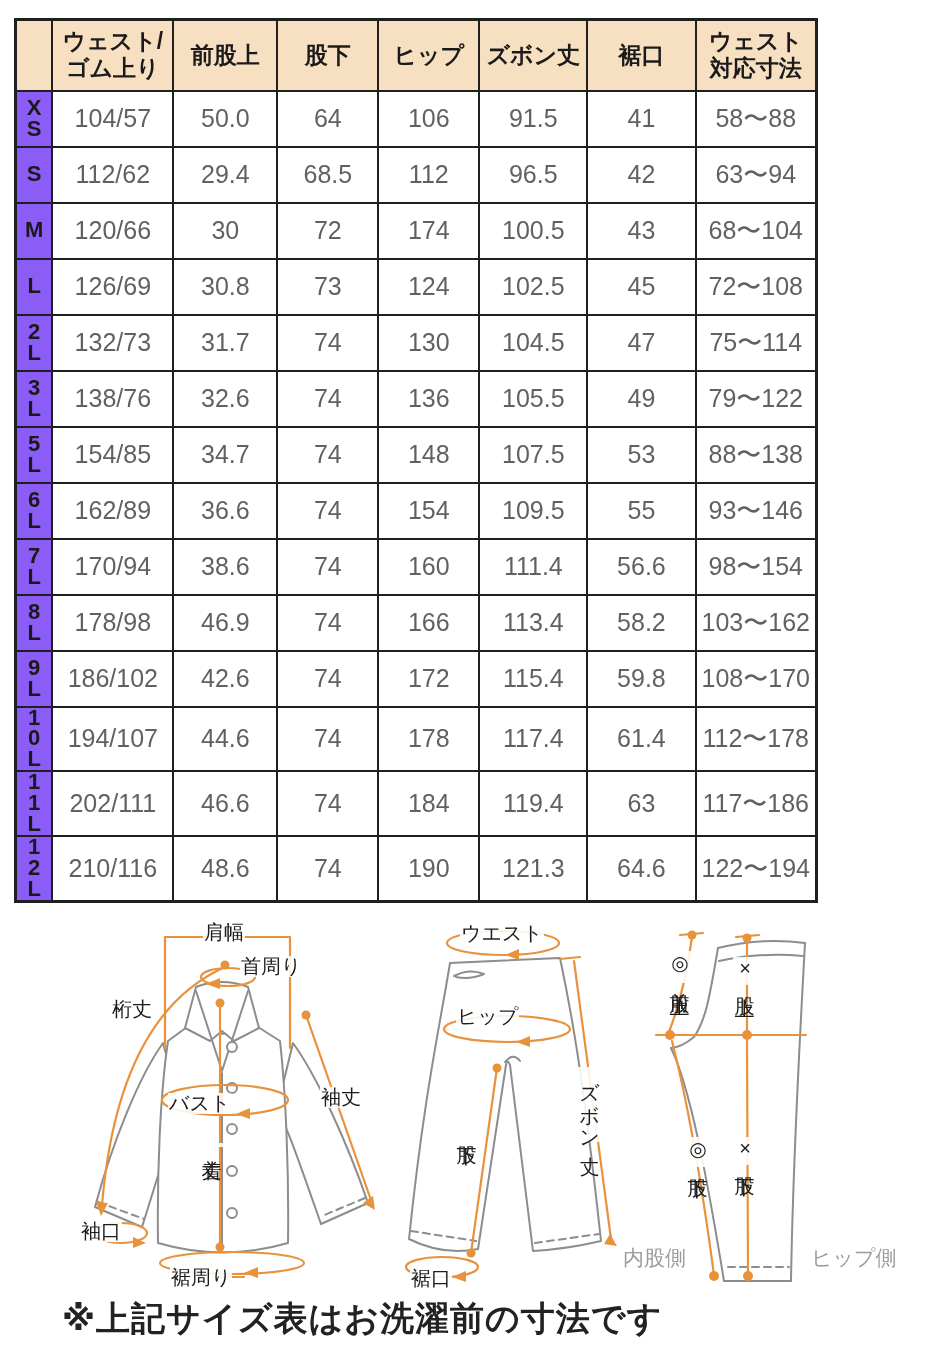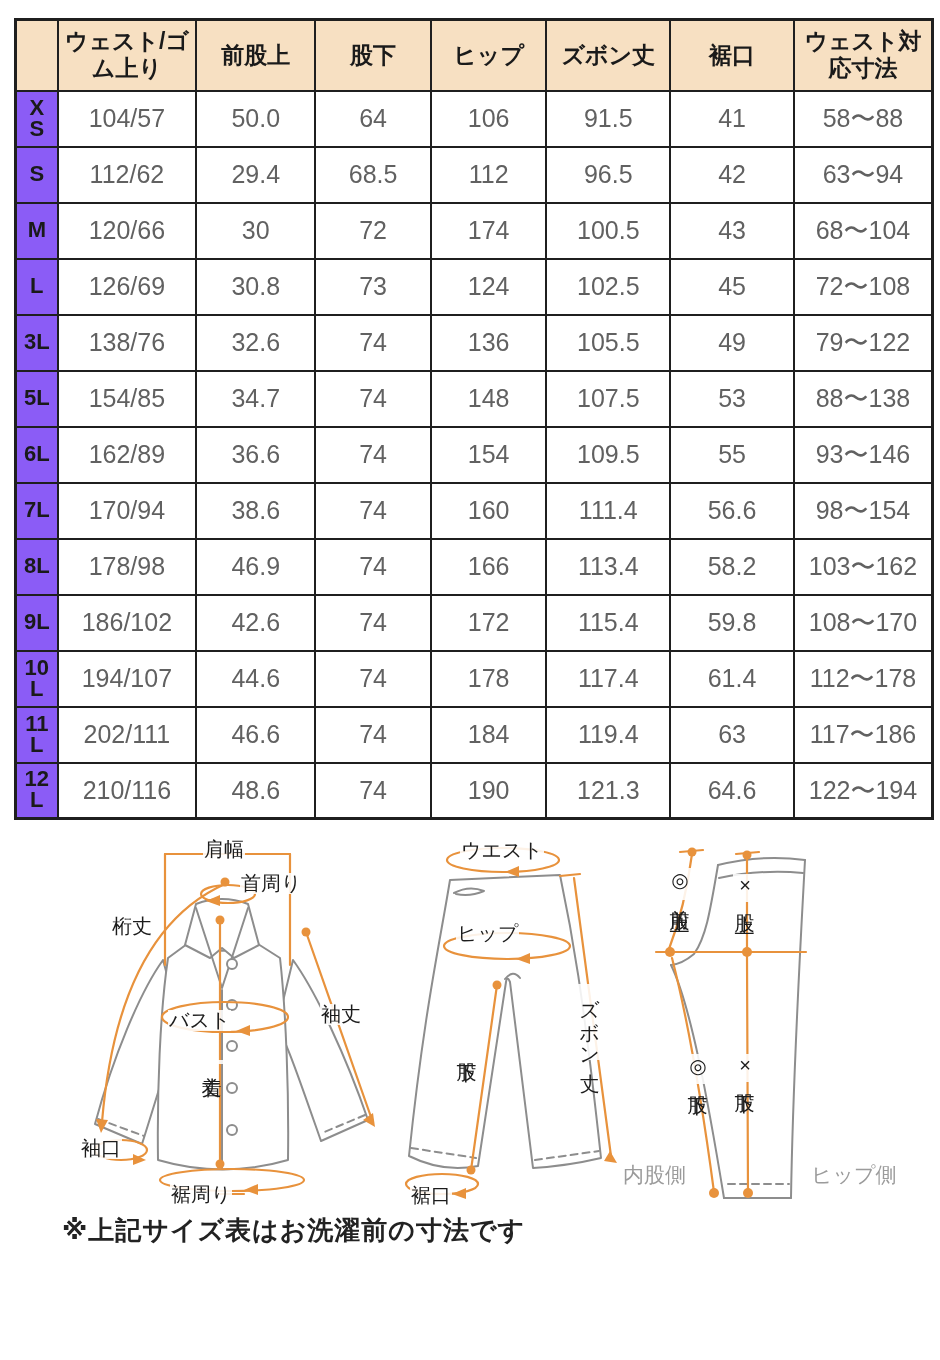--- a/index.html
+++ b/index.html
@@ -1,21 +1,21 @@
 <!DOCTYPE html>
 <html><head>
 <meta charset="utf-8">
 <style>
   * { margin:0; padding:0; box-sizing:border-box; }
   html,body { width:940px; height:1360px; background:#ffffff; overflow:hidden;
     font-family:"Liberation Sans","DejaVu Sans",sans-serif; }
 
   
   .table-wrap { padding:18px 12px 0 14px; }
-  table.size-table { width:920px; border-collapse:collapse; table-layout:fixed;
+  table.size-table { width:804px; border-collapse:collapse; table-layout:fixed;
     border:3px solid #1f1f1f; }
   table.size-table th, table.size-table td { border:2px solid #1f1f1f; text-align:center; vertical-align:middle; }
   thead th { background:#f7e0c2; color:#1a1a1a; font-size:23px; font-weight:700;
     line-height:1.18; height:71px; padding:2px 3px; }
   col.c-size { width:4.6%; }
   col.c-waist { width:15.1%; }
   col.c-rise  { width:13.0%; }
   col.c-inseam{ width:12.6%; }
   col.c-hip   { width:12.6%; }
   col.c-len   { width:13.5%; }
@@ -34,21 +34,21 @@
   .dash{ stroke-dasharray:7 5; }
   .dot { fill:#e8923c; stroke:none; }
   .ah  { fill:#e8923c; stroke:none; }
 
   .dlabel { position:absolute; color:#1c1c1c; font-size:20px; font-weight:400;
     background:rgba(255,255,255,0.88); line-height:1.05; padding:0 1px; white-space:nowrap; }
   .vlabel { writing-mode:vertical-rl; text-orientation:upright; letter-spacing:2px; }
   .graylab { color:#9b9b9b; background:transparent; font-size:21px; }
 
   
-  .note { margin:6px 0 0 62px; font-size:26px; font-weight:700; color:#222222; letter-spacing:1px; }
+  .note { margin:6px 0 0 62px; font-size:34px; font-weight:700; color:#222222; letter-spacing:1px; }
 </style>
 </head>
 <body>
 
 <div class="table-wrap">
   <table class="size-table">
     <colgroup>
       <col class="c-size">
         <col class="c-waist">
         <col class="c-rise">
@@ -105,20 +105,30 @@
           <th class="size-col">L</th>
           <td>126/69</td>
           <td>30.8</td>
           <td>73</td>
           <td>124</td>
           <td>102.5</td>
           <td>45</td>
           <td>72〜108</td>
         </tr>
         <tr>
+          <th class="size-col">2L</th>
+          <td>132/73</td>
+          <td>31.7</td>
+          <td>74</td>
+          <td>130</td>
+          <td>104.5</td>
+          <td>47</td>
+          <td>75〜114</td>
+        </tr>
+        <tr>
           <th class="size-col">3L</th>
           <td>138/76</td>
           <td>32.6</td>
           <td>74</td>
           <td>136</td>
           <td>105.5</td>
           <td>49</td>
           <td>79〜122</td>
         </tr>
         <tr>

